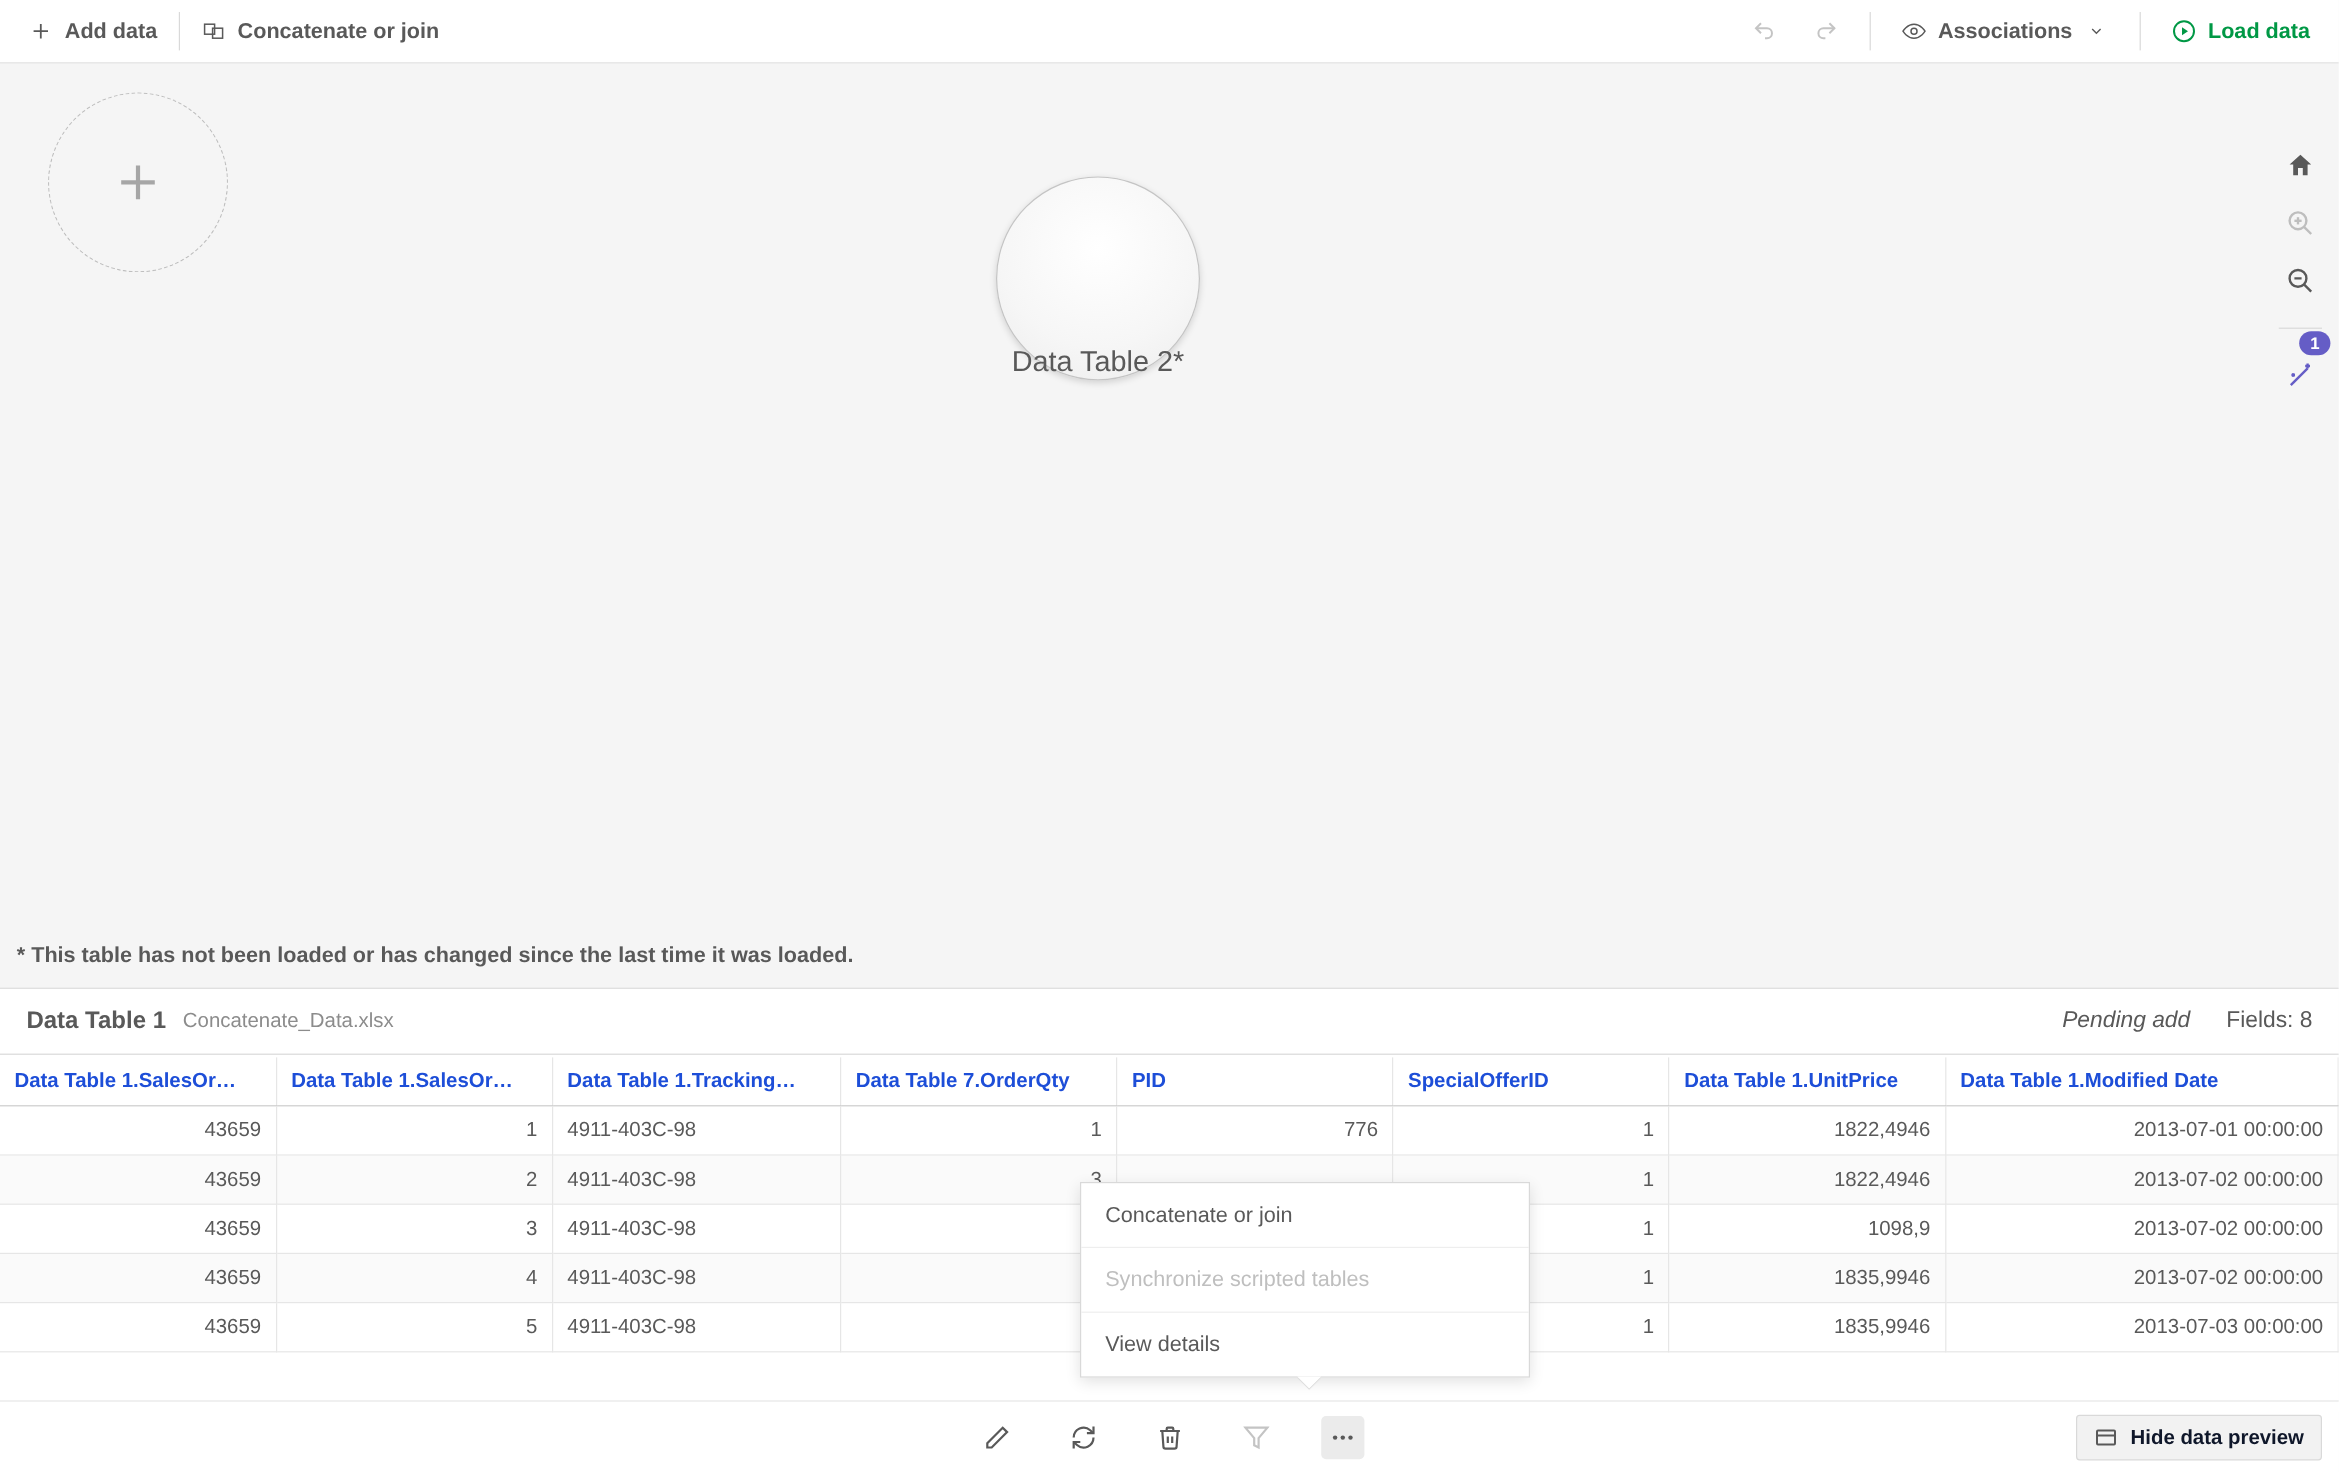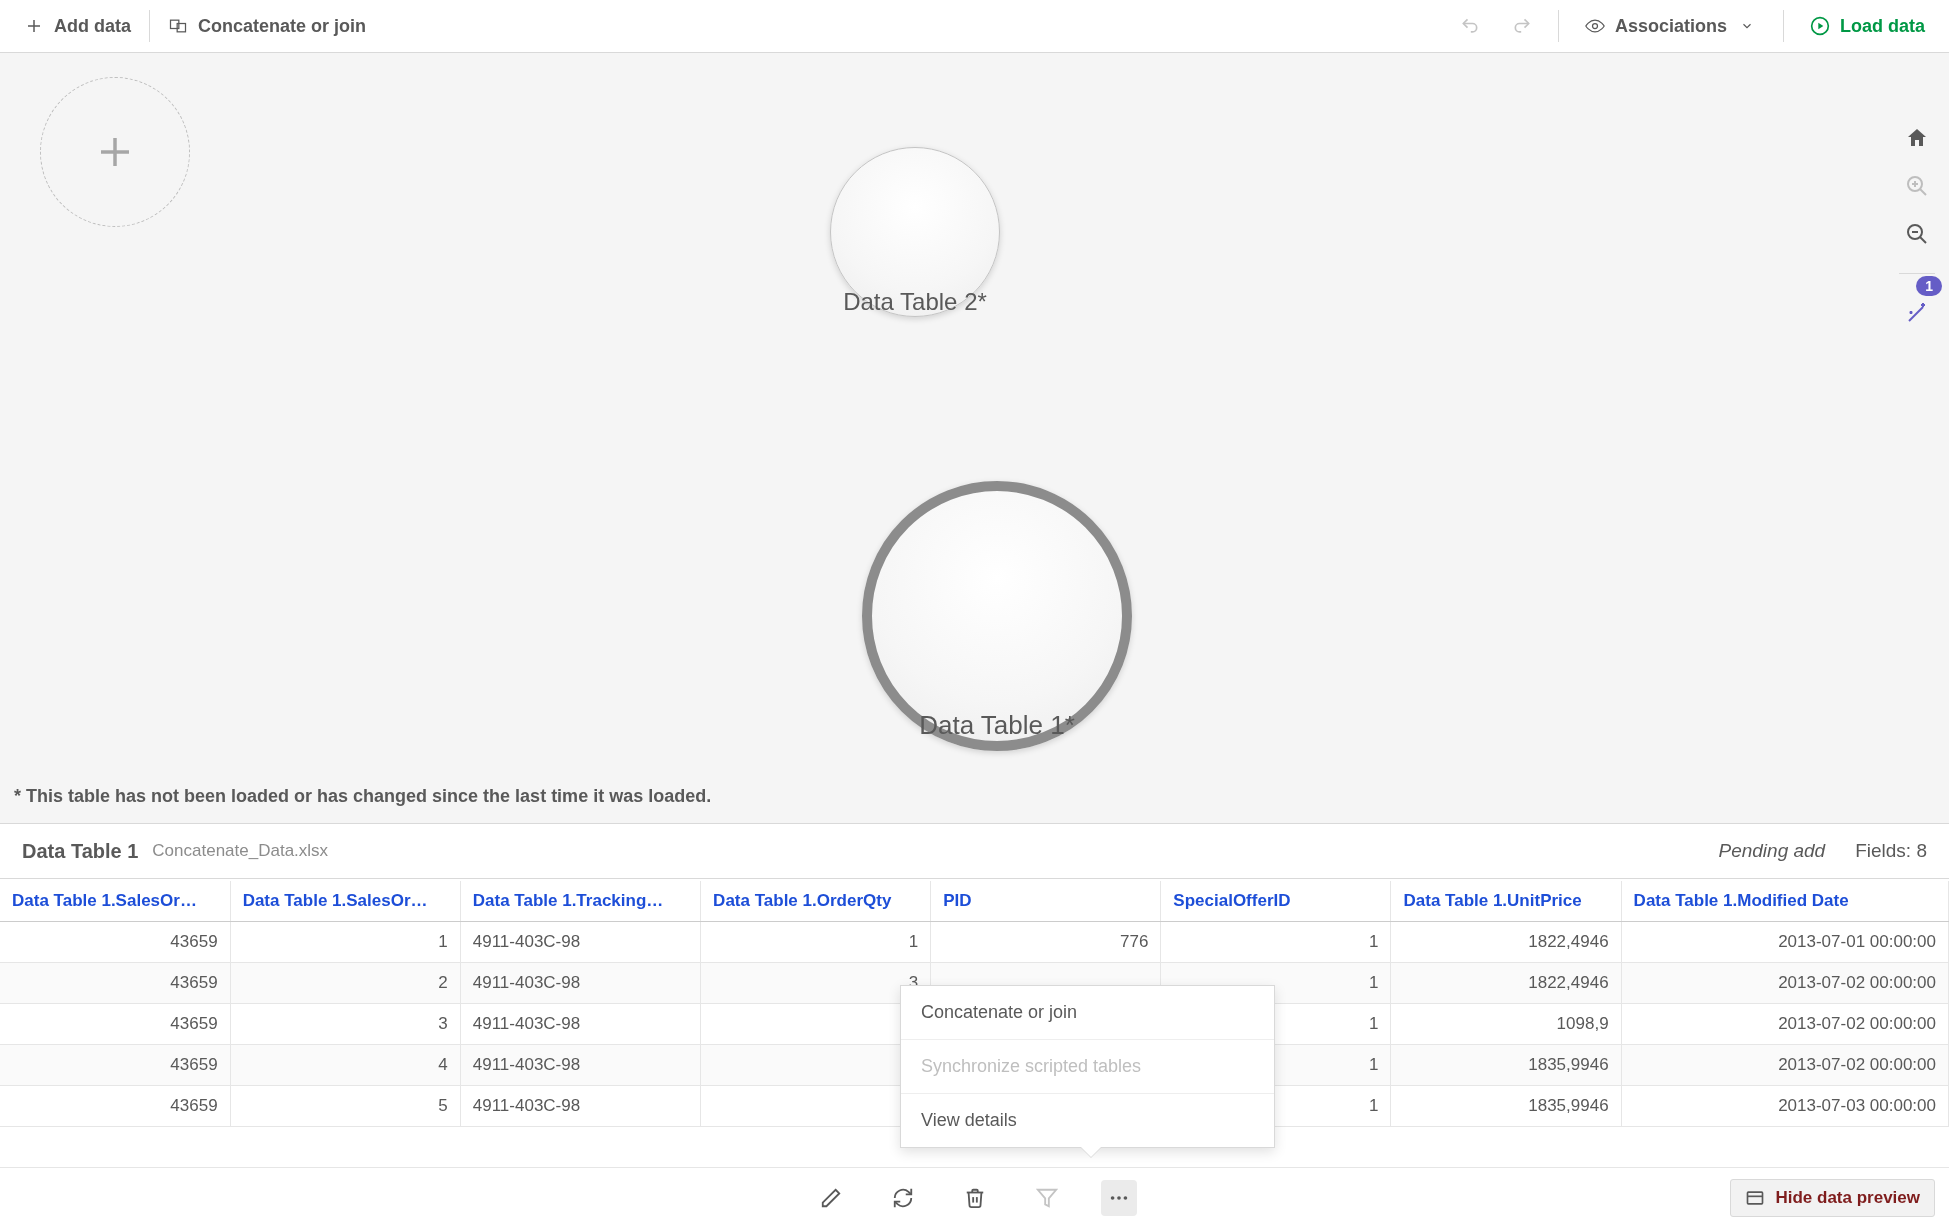--- a/index.html
+++ b/index.html
@@ -51,21 +51,21 @@
 .context-menu .item { padding: 16px 20px; font-size: 18px; color: #595959; border-bottom: 1px solid #eee; cursor: pointer; }
 .context-menu .item:last-child { border-bottom: none; }
 .context-menu .item.disabled { color: #bfbfbf; cursor: default; }
 .menu-pointer { position: absolute; bottom: -10px; left: 180px; width: 0; height: 0; border-left: 10px solid transparent; border-right: 10px solid transparent; border-top: 10px solid #fff; filter: drop-shadow(0 1px 0 #d9d9d9); z-index:21;}
 
 
 .bottom-bar { position: absolute; bottom: 0; left: 0; right: 0; height: 60px; display: flex; align-items: center; justify-content: center; gap: 36px; background: #fff; border-top: 1px solid #e6e6e6; }
 .bottom-bar .action { width: 36px; height: 36px; display: flex; align-items: center; justify-content: center; cursor: pointer; color: #595959; border-radius: 4px;}
 .bottom-bar .action.active { background: #ebebeb; }
 .bottom-bar .action.disabled { color: #c4c4c4; cursor: default; }
-.hide-preview { position: absolute; right: 14px; bottom: 10px; display: flex; align-items: flex-start; gap: 10px; padding: 8px 14px; border: 1px solid #d9d9d9; background: #f2f2f2; cursor: pointer; font-size: 17px; font-weight: 600; color: #7f1d1d; border-radius: 3px; }
+.hide-preview { position: absolute; right: 14px; bottom: 10px; display: flex; align-items: flex-start; gap: 10px; padding: 8px 14px; border: 1px solid #d9d9d9; background: #f2f2f2; cursor: pointer; font-size: 17px; font-weight: 600; color: #0f172a; border-radius: 3px; }
 
 svg { display: block; }
 </style>
 </head>
 <body>
 
 <div class="toolbar">
   <div class="toolbar-left">
     <button class="toolbar-btn">
       <span class="icon-sm">
@@ -134,23 +134,20 @@
 
 <div class="canvas">
   <div class="add-bubble">
     <svg width="42" height="42" viewBox="0 0 24 24" fill="none" stroke="#a6a6a6" stroke-width="2">
         <line x1="12" y1="4" x2="12" y2="20"></line>
         <line x1="4" y1="12" x2="20" y2="12"></line>
       </svg>
   </div>
   <div class="bubble bubble-small" style="top:94px; left:830px;">
     <span>Data Table 2*</span>
-  </div>
-  <div class="bubble bubble-large" style="top:428px; left:862px;">
-    <span>Data Table 1*</span>
   </div>
   <div class="canvas-footnote">* This table has not been loaded or has changed since the last time it was loaded.</div>
 
   <div class="side-rail">
     <div class="rail-btn">
       <svg width="24" height="24" viewBox="0 0 24 24" fill="#595959">
           <path d="M12 3l9 8h-3v9h-4v-6h-4v6H6v-9H3z"></path>
         </svg>
     </div>
     <div class="rail-btn" style="opacity:.35">
@@ -201,21 +198,21 @@
         <col style="width:225px">
         <col style="width:225px">
         <col style="width:225px">
         <col style="width:320px">
     </colgroup>
     <thead>
         <tr>
       <th>Data Table 1.SalesOr…</th>
       <th>Data Table 1.SalesOr…</th>
       <th>Data Table 1.Tracking…</th>
-      <th>Data Table 1.OrderQty</th>
+      <th>Data Table 7.OrderQty</th>
       <th>PID</th>
       <th>SpecialOfferID</th>
       <th>Data Table 1.UnitPrice</th>
       <th>Data Table 1.Modified Date</th>
     </tr>
       </thead>
     <tbody id="tbody">
         <tr>
           <td class="num">43659</td>
           <td class="num">1</td>

